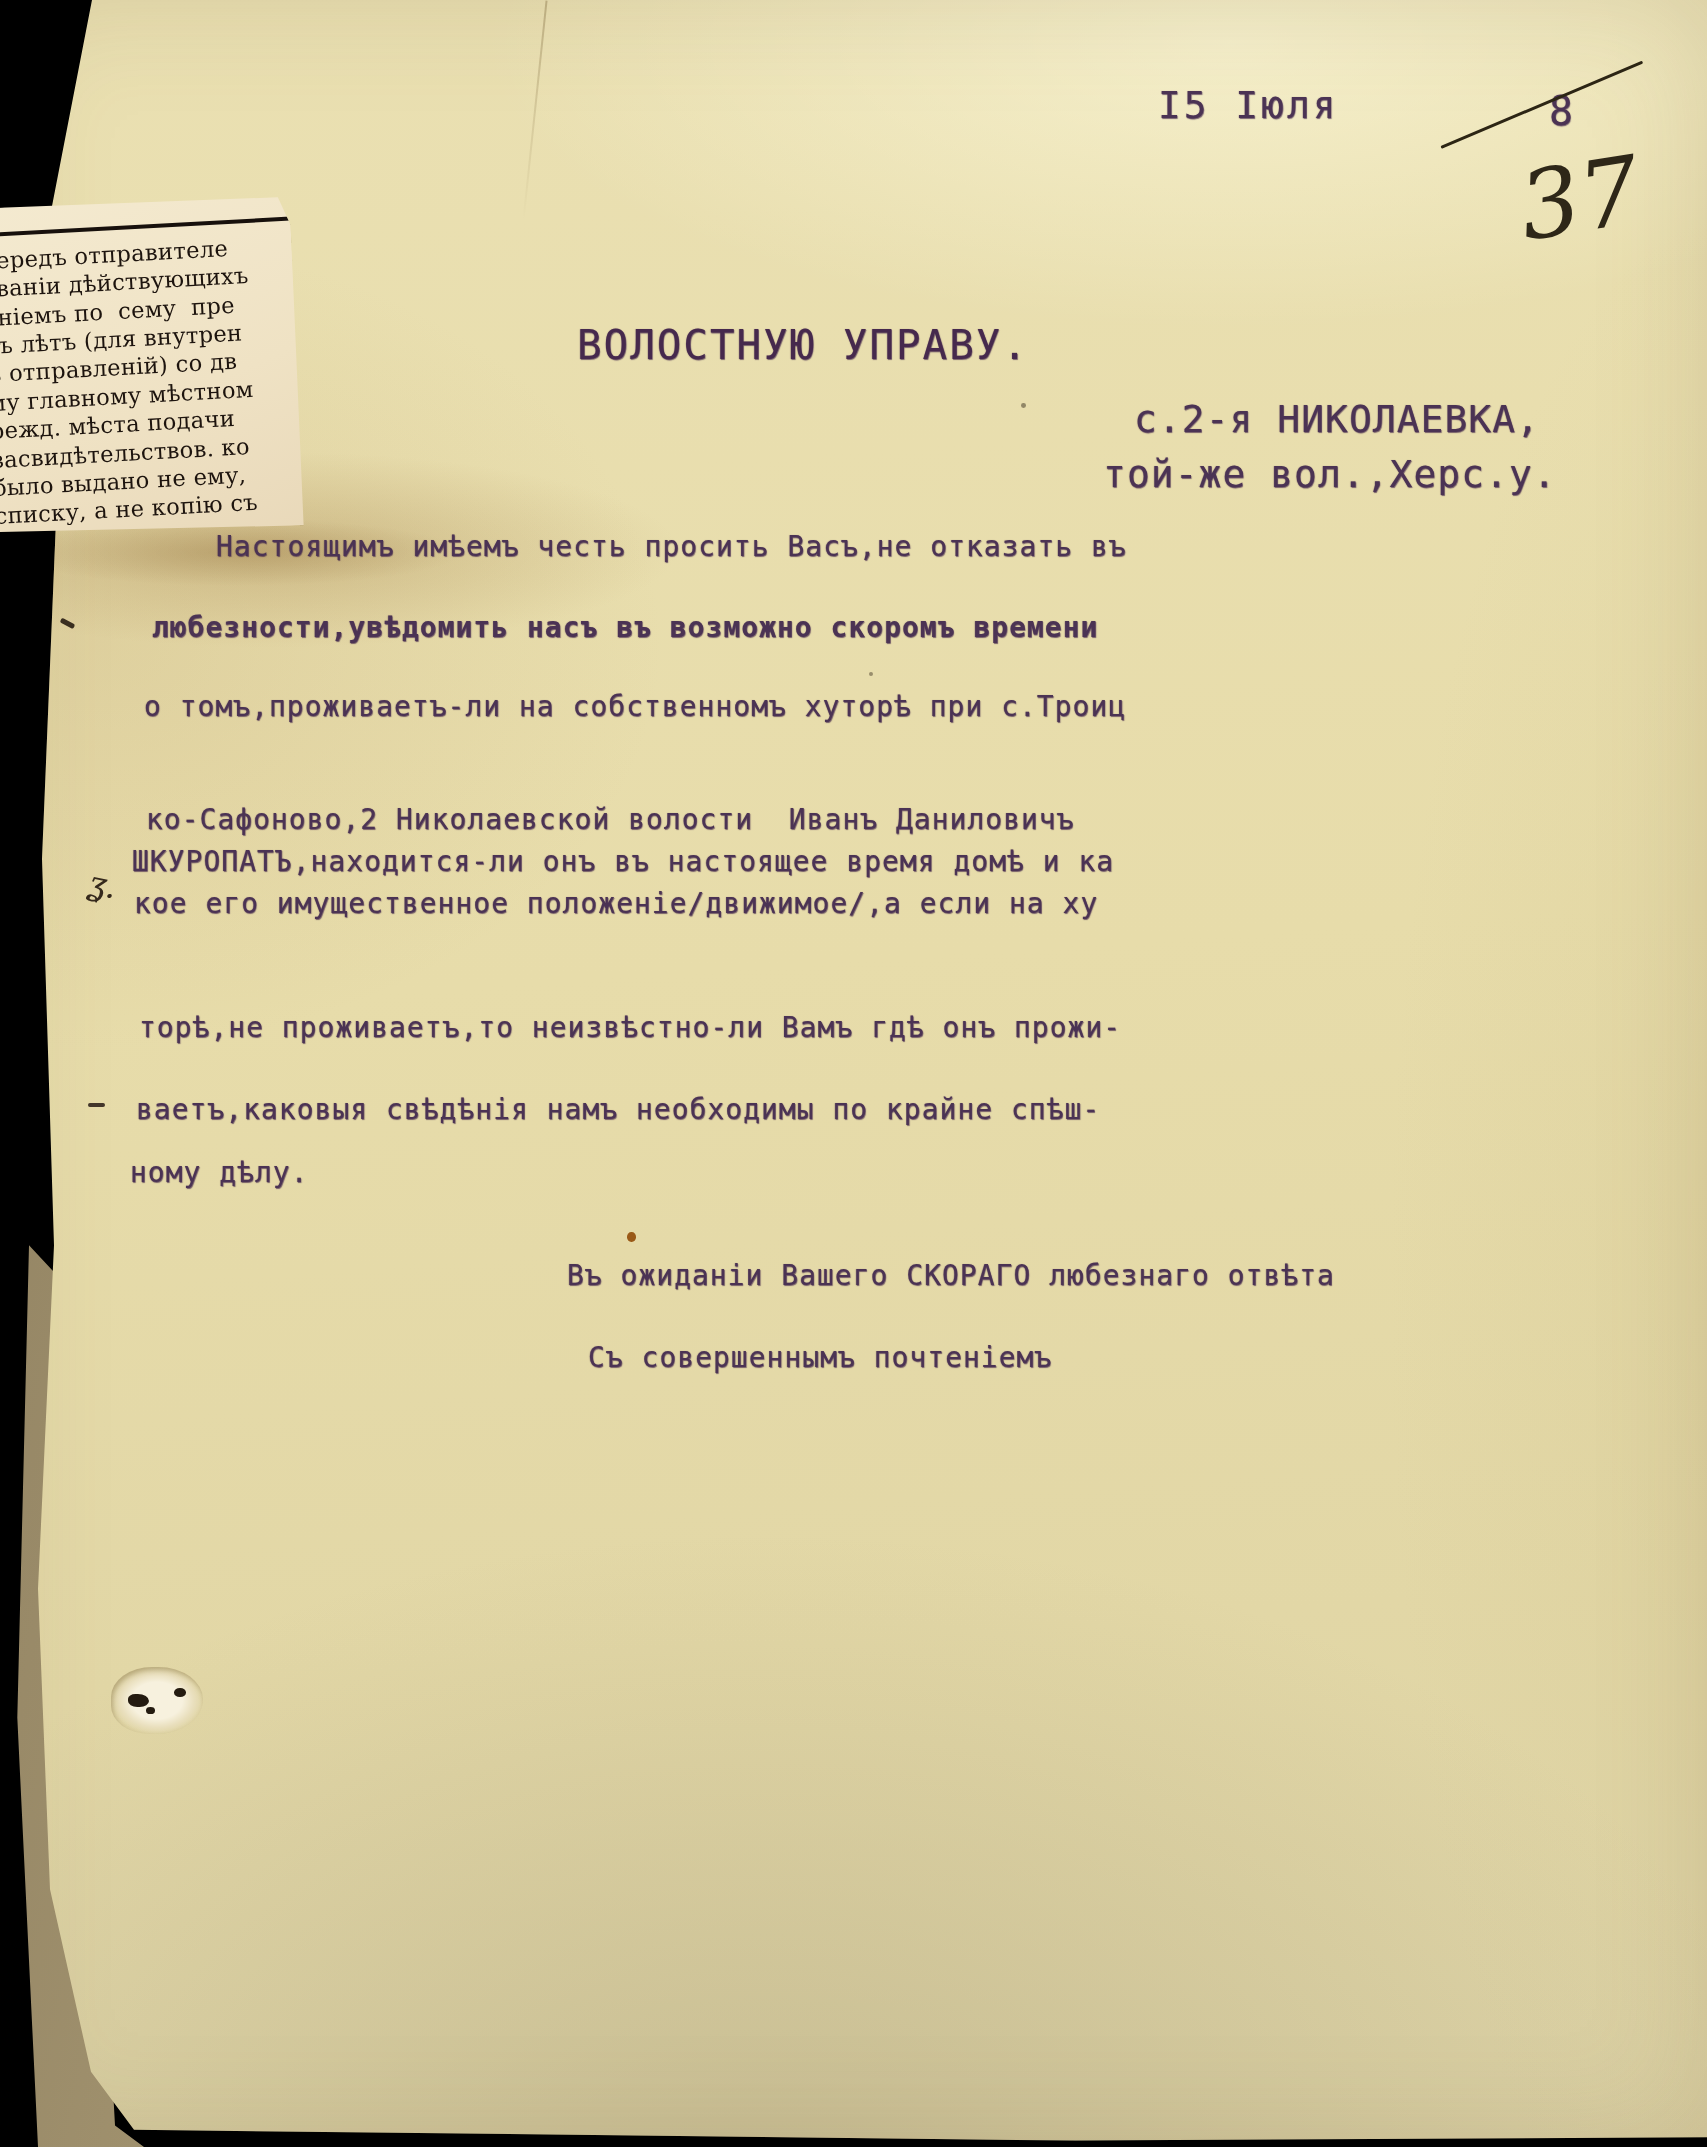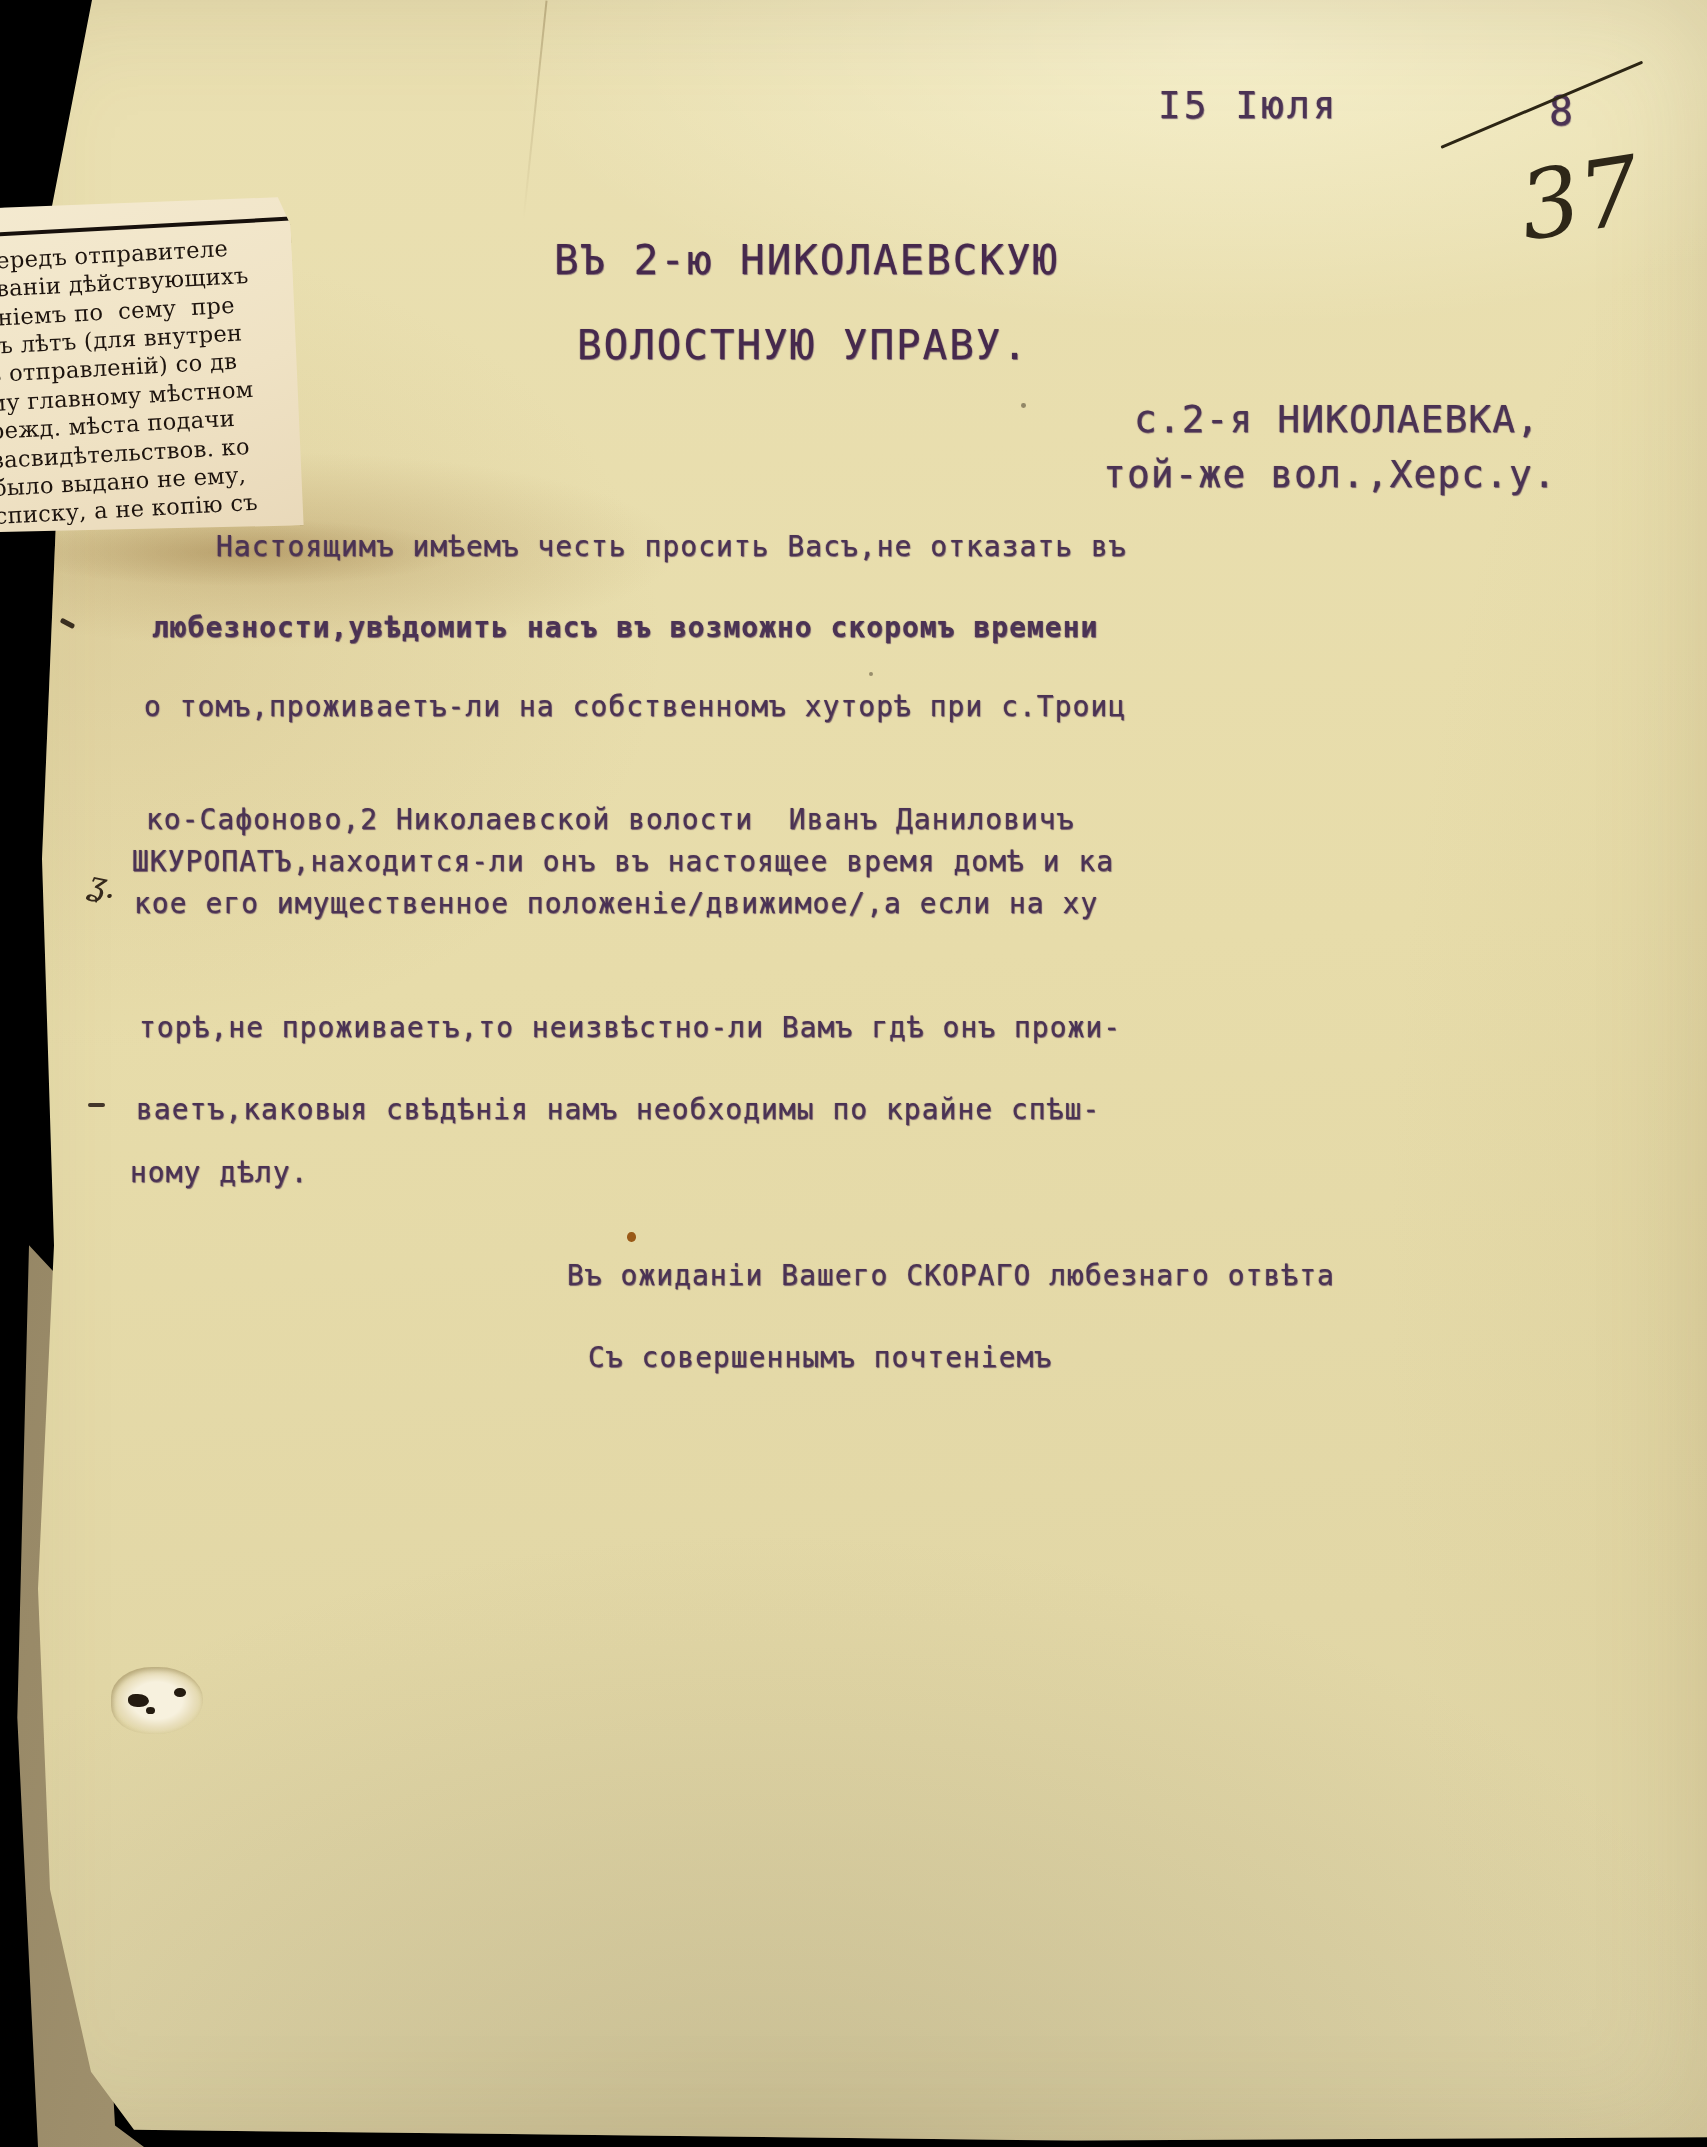--- a/index.html
+++ b/index.html
@@ -73,21 +73,20 @@
 <div class="abs" id="paper">
   <div class="abs crease" style="left:534px;top:0;height:221px;transform:rotate(6deg);"></div>
 
   <div class="abs typed date" style="left:1158px;top:83px;">I5 Іюля</div>
   <div class="abs typed" style="left:1549px;top:88px;font-size:40px;">8</div>
   <div class="abs" id="strike"></div>
   <div class="abs hand" style="left:1520px;top:144px;font-size:94px;transform:rotate(-9deg);">37</div>
 
   <div class="abs" id="clip-shadow"></div>
 
-  <div class="abs typed hdr" style="left:554px;top:236px;">ВЪ 2-ю НИКОЛАЕВСКУЮ</div>
   <div class="abs typed hdr" style="left:577px;top:321px;">ВОЛОСТНУЮ УПРАВУ.</div>
 
   <div class="abs typed addr" style="left:1134px;top:397px;">с.2-я НИКОЛАЕВКА,</div>
   <div class="abs typed addr" style="left:1103px;top:452px;">той-же вол.,Херс.у.</div>
 
   <div class="abs typed body-line" style="left:216px;top:530px;">Настоящимъ имѣемъ честь просить Васъ,не отказать въ</div>
   <div class="abs typed body-line" style="left:152px;top:611px;font-weight:bold;">любезности,увѣдомить насъ въ возможно скоромъ времени</div>
   <div class="abs typed body-line" style="left:144px;top:690px;">о томъ,проживаетъ-ли на собственномъ хуторѣ при с.Троиц</div>
   <div class="abs typed body-line" style="left:146px;top:803px;">ко-Сафоново,2 Николаевской волости  Иванъ Даниловичъ</div>
   <div class="abs typed body-line" style="left:132px;top:845px;">ШКУРОПАТЪ,находится-ли онъ въ настоящее время домѣ и ка</div>

